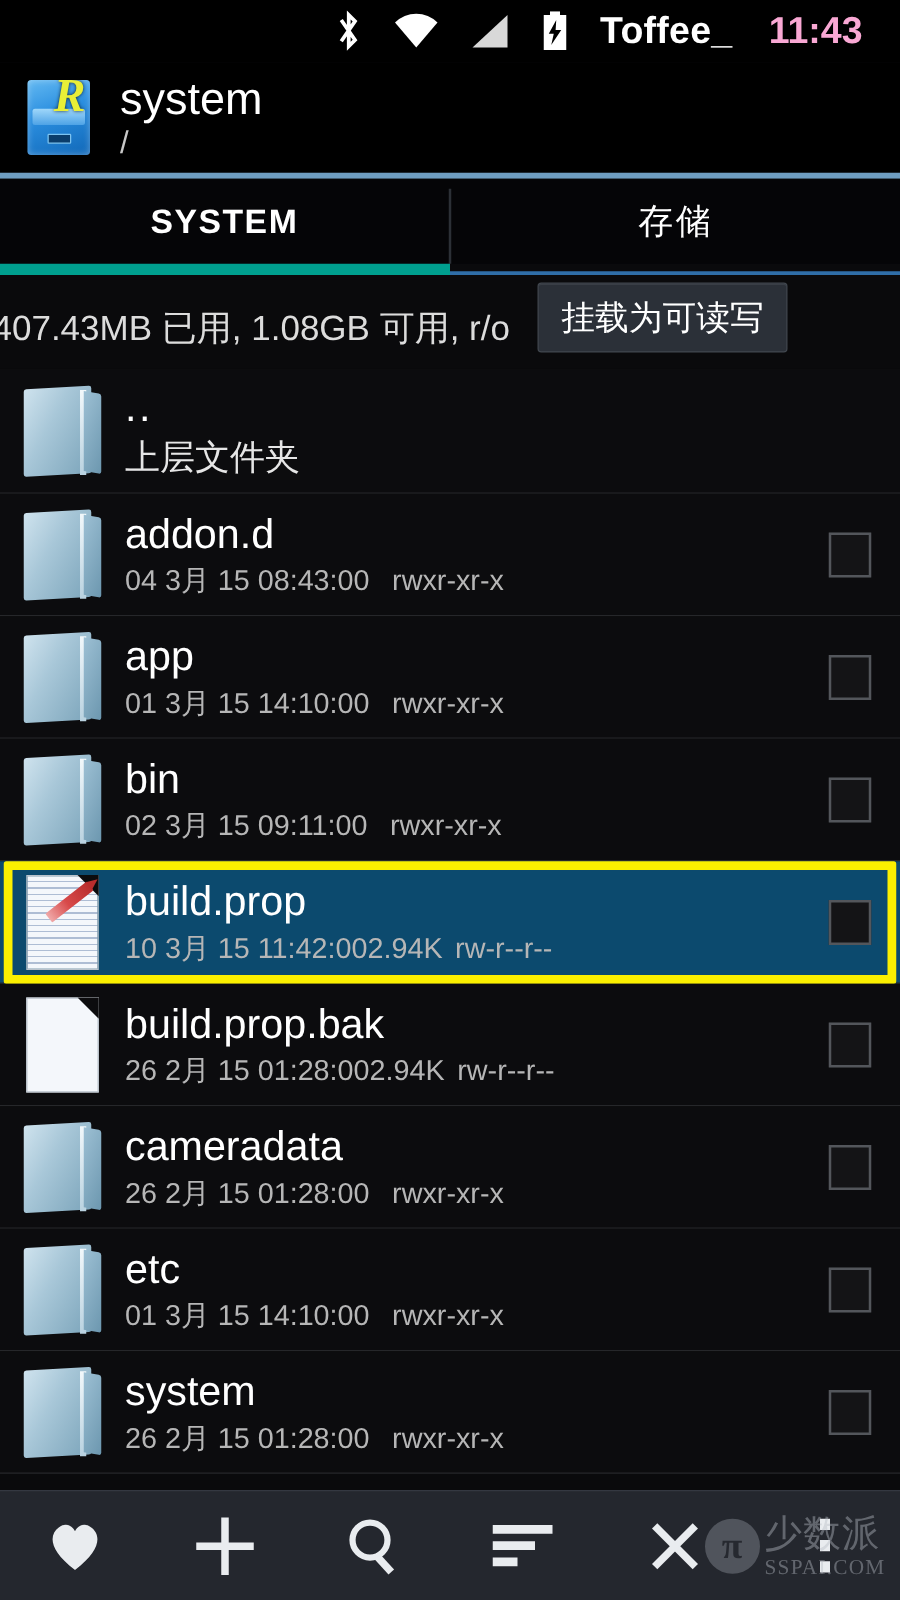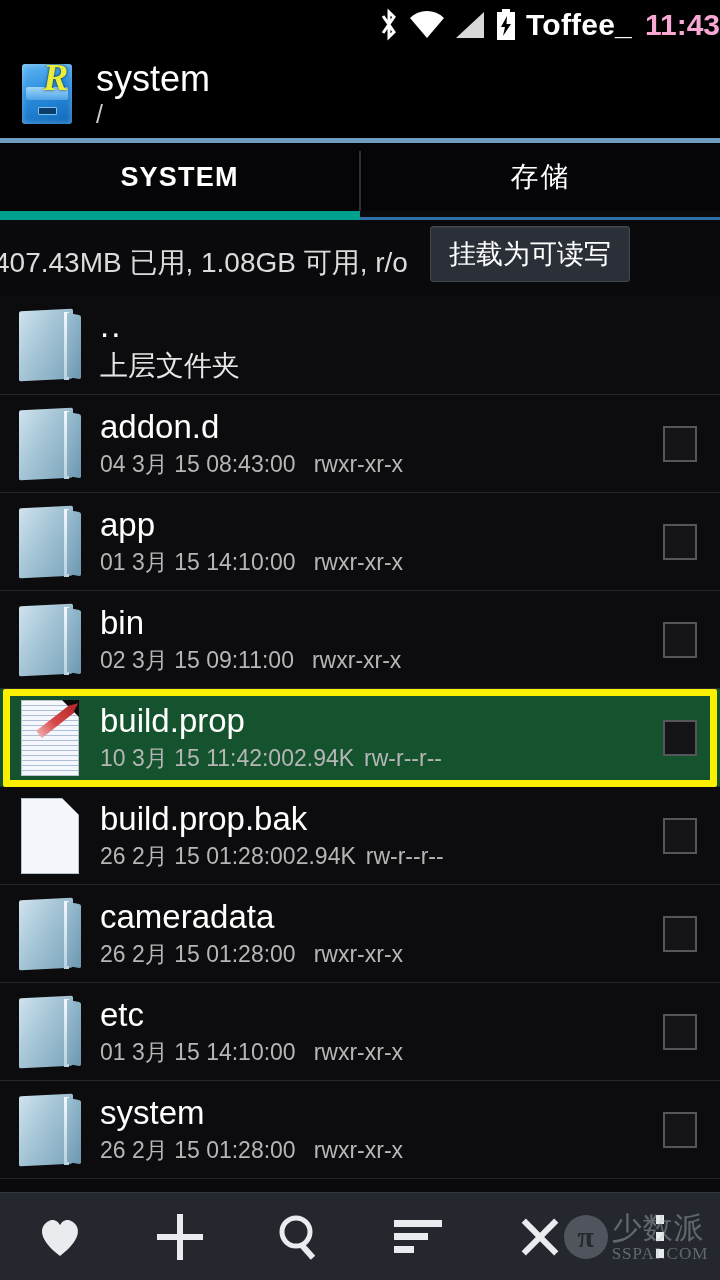--- a/index.html
+++ b/index.html
@@ -7,21 +7,21 @@
     width:720px; height:1280px;
     background:#000;
     font-family:"Liberation Sans","DejaVu Sans",sans-serif;
     overflow:hidden;
   }
   #app { position:relative; width:720px; height:1280px; background:#0a0a0c; }
 
   
   .statusbar {
     height:50px; background:#000; display:flex; align-items:center;
-    justify-content:flex-end; padding-right:0; gap:9px;
+    justify-content:flex-end; padding-right:30px; gap:25px;
   }
   .sb-icon { display:flex; align-items:center; }
   .sb-text { color:#fff; font-size:30px; font-weight:600; letter-spacing:.2px; }
   .sb-clock { color:#f9a8d4; font-size:30px; font-weight:600; margin-left:4px; }
 
   
   .header {
     height:88px; background:#000; display:flex; align-items:center;
     padding-left:16px; position:relative;
   }
@@ -83,21 +83,21 @@
     box-shadow:inset 0 1px 0 rgba(255,255,255,.07);
   }
 
   
   .list { position:absolute; top:295px; left:0; right:0; bottom:88px; overflow:hidden; }
   .row {
     position:relative; height:98px; display:flex; align-items:center;
     border-bottom:1px solid #26272a; background:#0c0c0e;
   }
   .row.parent { height:100px; }
-  .row.highlight { background:#14532d; }
+  .row.highlight { background:#0c4a6e; }
   .row.highlight::after {
     content:""; position:absolute; left:3px; right:3px; top:0px; bottom:-1px;
     border:7px solid #fbf000; border-radius:2px; pointer-events:none;
   }
   .icon-cell { width:100px; flex:0 0 100px; display:flex; align-items:center; justify-content:center; }
 
   
   .folder { position:relative; width:62px; height:74px; }
   .folder .back {
     position:absolute; left:0; top:2px; width:54px; height:70px;

